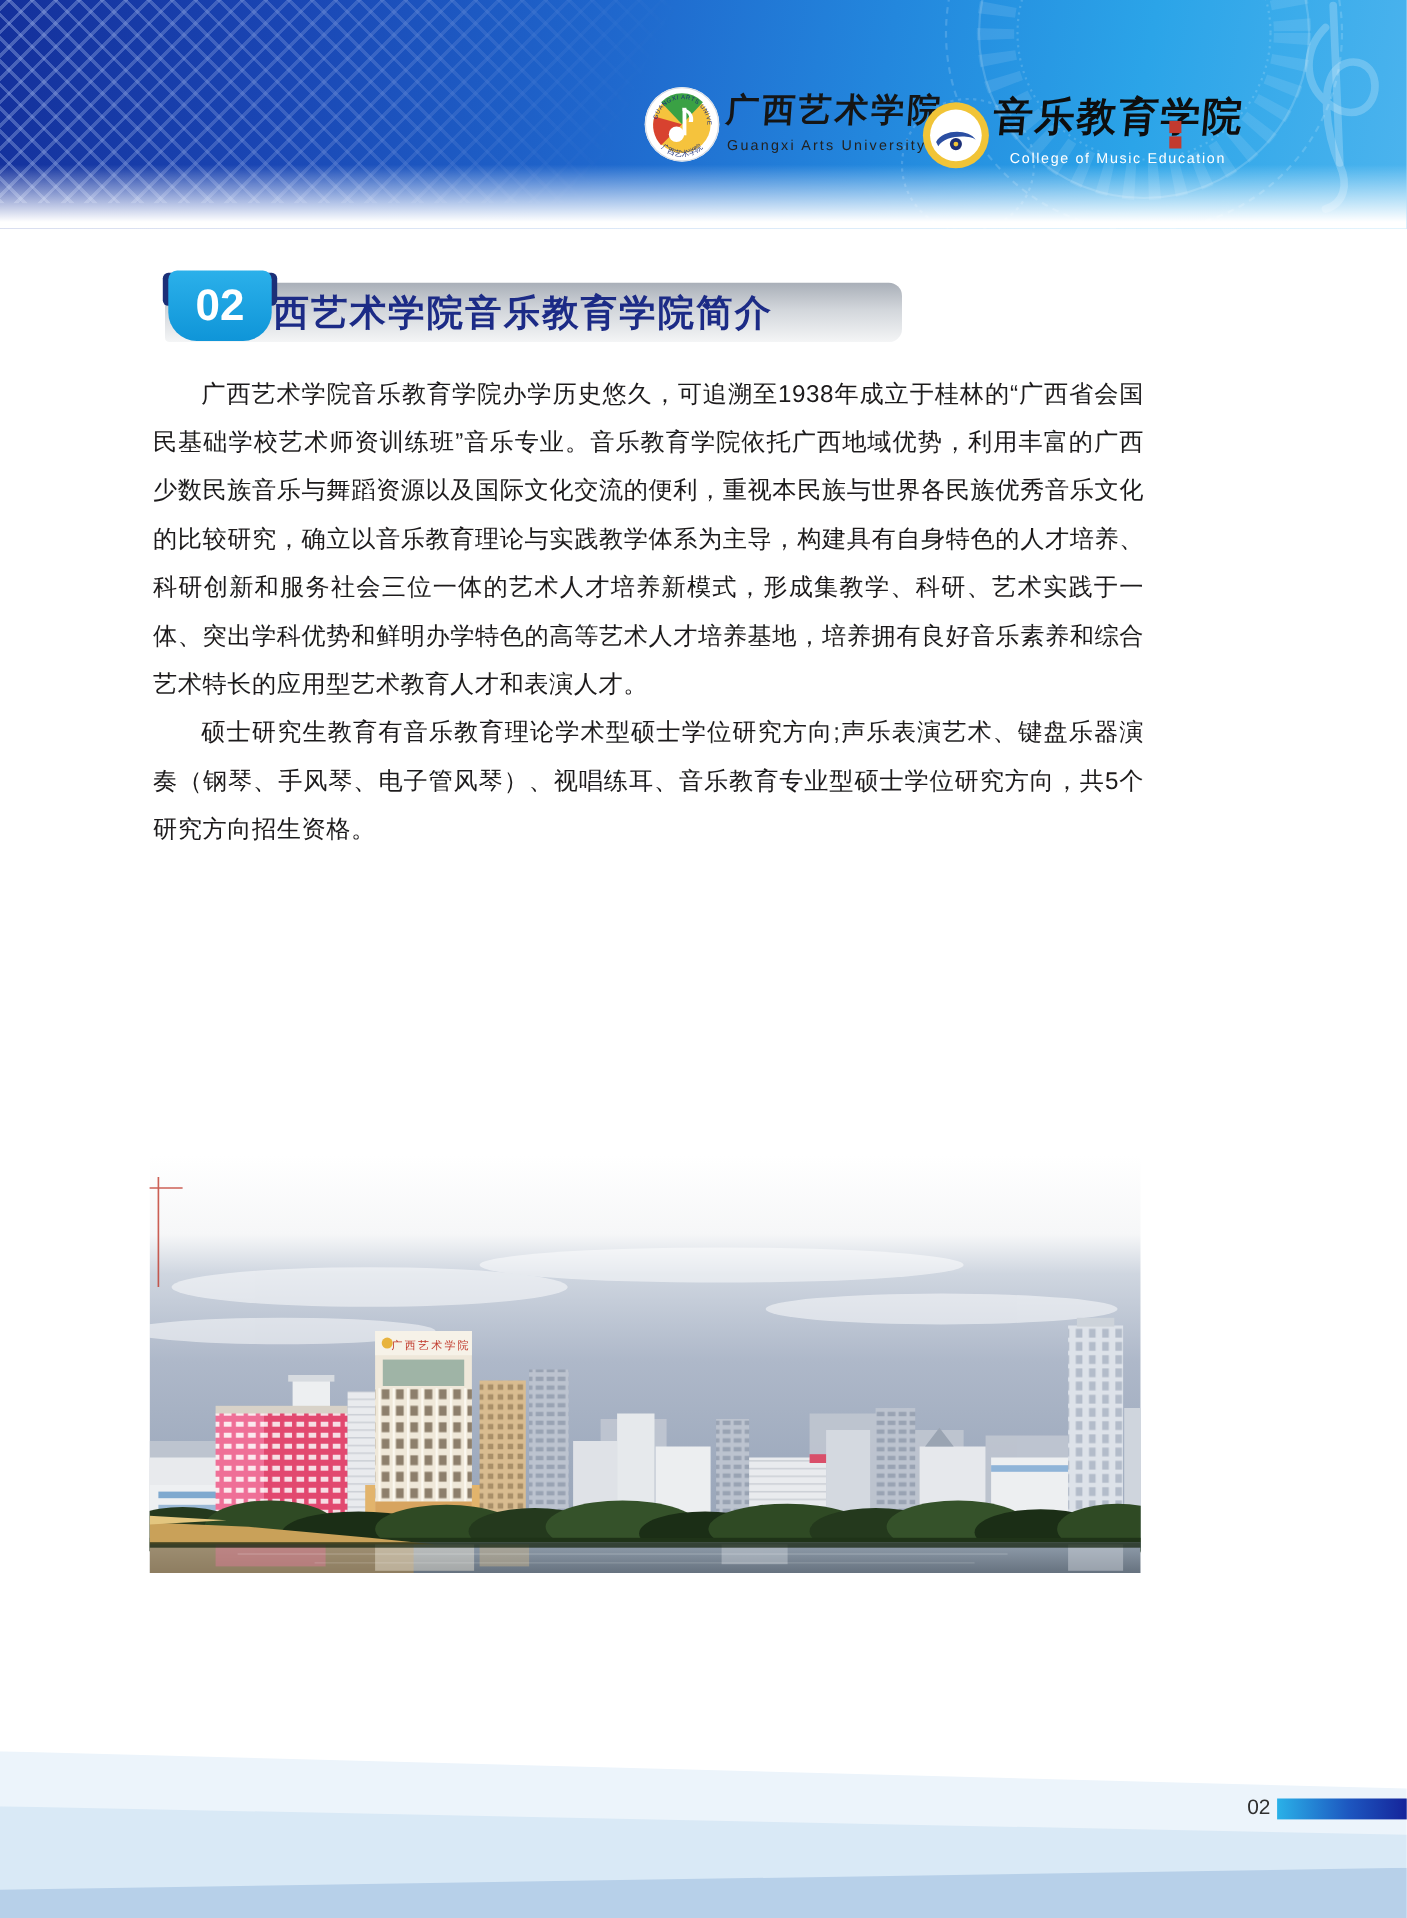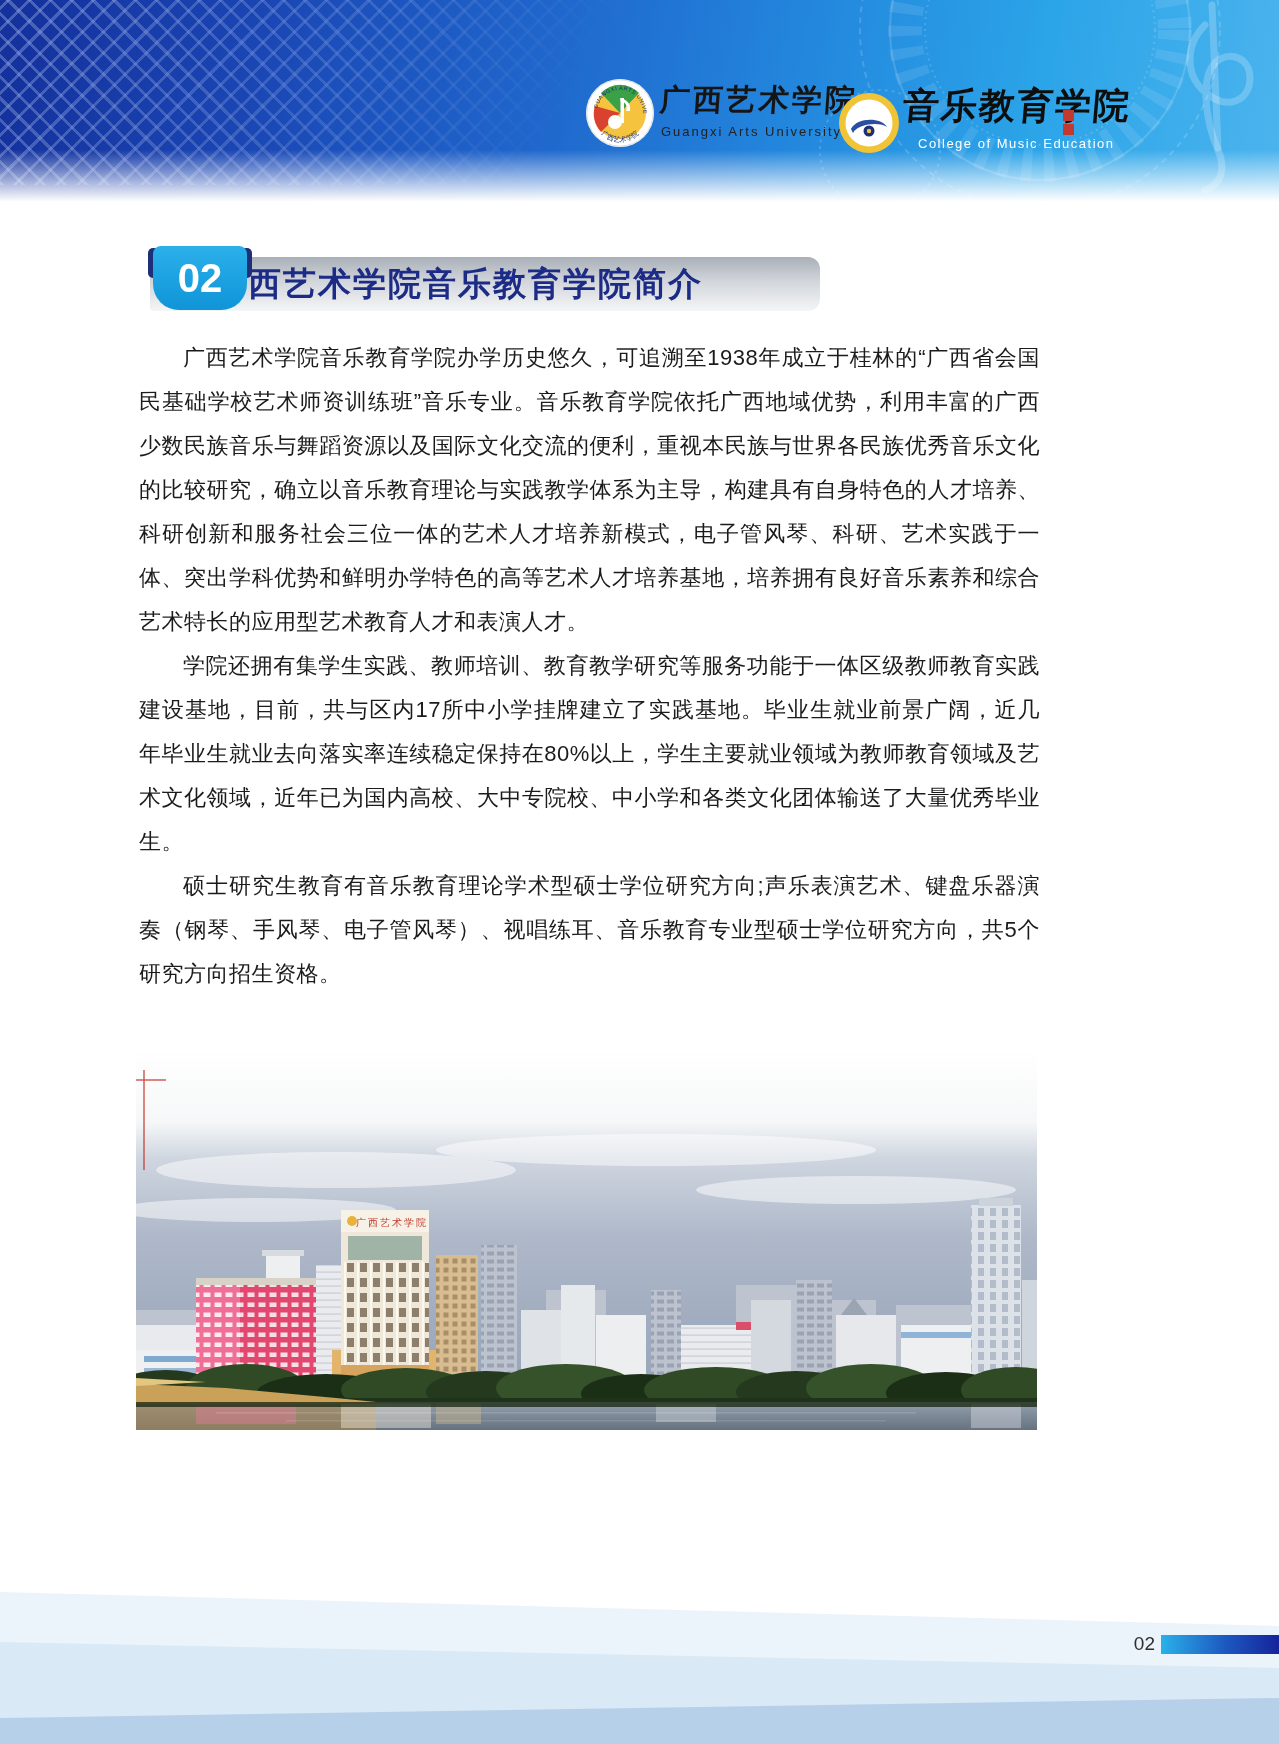--- a/index.html
+++ b/index.html
@@ -120,22 +120,21 @@
 
   <div class="title-bar">
     <span class="title-text">广西艺术学院音乐教育学院简介</span>
   </div>
   <div class="badge-wrap">
     <div class="badge-back"></div>
     <div class="badge">02</div>
   </div>
 
   <div class="content">
-    <p>广西艺术学院音乐教育学院办学历史悠久，可追溯至1938年成立于桂林的“广西省会国民基础学校艺术师资训练班”音乐专业。音乐教育学院依托广西地域优势，利用丰富的广西少数民族音乐与舞蹈资源以及国际文化交流的便利，重视本民族与世界各民族优秀音乐文化的比较研究，确立以音乐教育理论与实践教学体系为主导，构建具有自身特色的人才培养、科研创新和服务社会三位一体的艺术人才培养新模式，电子管风琴、科研、艺术实践于一体、突出学科优势和鲜明办学特色的高等艺术人才培养基地，培养拥有良好音乐素养和综合艺术特长的应用型艺术教育人才和表演人才。</p>
-    <p>学院还拥有集学生实践、教师培训、教育教学研究等服务功能于一体区级教师教育实践建设基地，目前，共与区内17所中小学挂牌建立了实践基地。毕业生就业前景广阔，近几年毕业生就业去向落实率连续稳定保持在80%以上，学生主要就业领域为教师教育领域及艺术文化领域，近年已为国内高校、大中专院校、中小学和各类文化团体输送了大量优秀毕业生。</p>
+    <p>广西艺术学院音乐教育学院办学历史悠久，可追溯至1938年成立于桂林的“广西省会国民基础学校艺术师资训练班”音乐专业。音乐教育学院依托广西地域优势，利用丰富的广西少数民族音乐与舞蹈资源以及国际文化交流的便利，重视本民族与世界各民族优秀音乐文化的比较研究，确立以音乐教育理论与实践教学体系为主导，构建具有自身特色的人才培养、科研创新和服务社会三位一体的艺术人才培养新模式，形成集教学、科研、艺术实践于一体、突出学科优势和鲜明办学特色的高等艺术人才培养基地，培养拥有良好音乐素养和综合艺术特长的应用型艺术教育人才和表演人才。</p>
     <p>硕士研究生教育有音乐教育理论学术型硕士学位研究方向;声乐表演艺术、键盘乐器演奏（钢琴、手风琴、电子管风琴）、视唱练耳、音乐教育专业型硕士学位研究方向，共5个研究方向招生资格。</p>
   </div>
 
   <svg class="photo" viewBox="0 0 901 380" preserveAspectRatio="none">
     <defs>
       <linearGradient id="sky" x1="0" y1="0" x2="0" y2="1">
         <stop offset="0" stop-color="#ffffff"></stop>
         <stop offset="0.20" stop-color="#f6f7f8"></stop>
         <stop offset="0.30" stop-color="#cfd6e0"></stop>
         <stop offset="0.52" stop-color="#aeb8c9"></stop>

